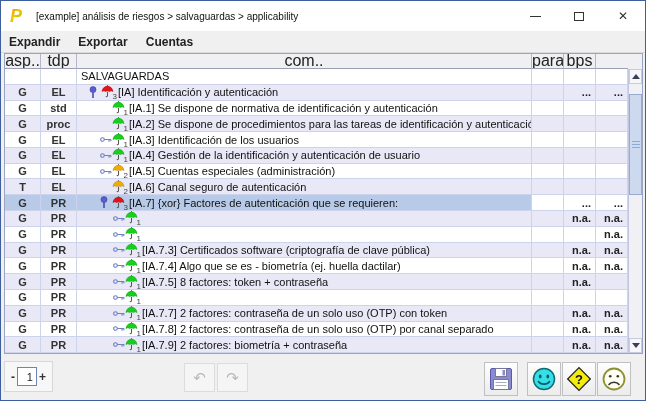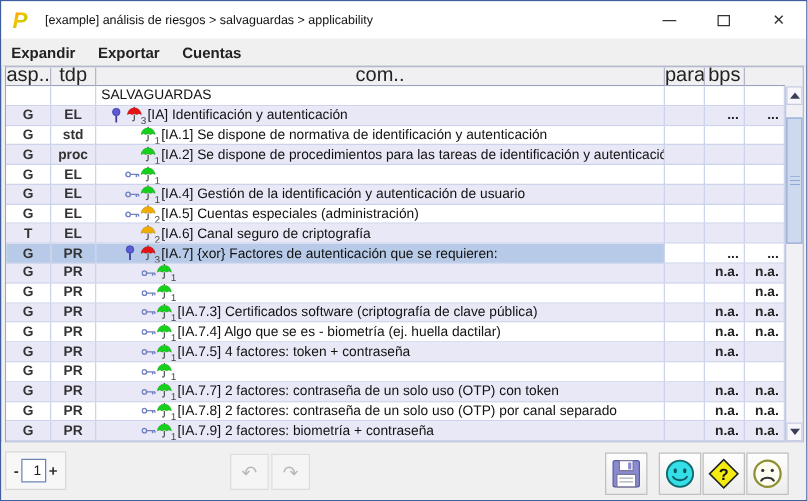--- a/index.html
+++ b/index.html
@@ -207,20 +207,21 @@
               <svg class="key-svg">
                 <use href="#sym-key"></use>
               </svg>
             </span>
             <span class="umbwrap">
               <svg class="umb green">
                 <use href="#sym-umbrella"></use>
               </svg>
               <span class="umb-n">1</span>
             </span>
+            <span class="lbl">[IA.3] Identificación de los usuarios</span>
           </div>
           <div class="c com"></div>
           <div class="c base"></div>
           <div class="c bps"></div>
         </div>
         <div class="row stripe">
           <div class="c asp">G</div>
           <div class="c tdp">EL</div>
           <div class="c salv">
             <span class="indent2"></span>
@@ -268,21 +269,21 @@
           <div class="c tdp">EL</div>
           <div class="c salv">
             <span class="indent2"></span>
             <span class="slot"></span>
             <span class="umbwrap">
               <svg class="umb amber">
                 <use href="#sym-umbrella"></use>
               </svg>
               <span class="umb-n">2</span>
             </span>
-            <span class="lbl">[IA.6] Canal seguro de criptografía</span>
+            <span class="lbl">[IA.6] Canal seguro de autenticación</span>
           </div>
           <div class="c com"></div>
           <div class="c base"></div>
           <div class="c bps"></div>
         </div>
         <div class="row sel">
           <div class="c asp">G</div>
           <div class="c tdp">PR</div>
           <div class="c salv">
             <span class="indent2"></span>
@@ -398,21 +399,21 @@
               <svg class="key-svg">
                 <use href="#sym-key"></use>
               </svg>
             </span>
             <span class="umbwrap">
               <svg class="umb green">
                 <use href="#sym-umbrella"></use>
               </svg>
               <span class="umb-n">1</span>
             </span>
-            <span class="lbl">[IA.7.5] 4 factores: token + contraseña</span>
+            <span class="lbl">[IA.7.5] 8 factores: token + contraseña</span>
           </div>
           <div class="c com"></div>
           <div class="c base">n.a.</div>
           <div class="c bps"></div>
         </div>
         <div class="row">
           <div class="c asp">G</div>
           <div class="c tdp">PR</div>
           <div class="c salv">
             <span class="indent3"></span>

